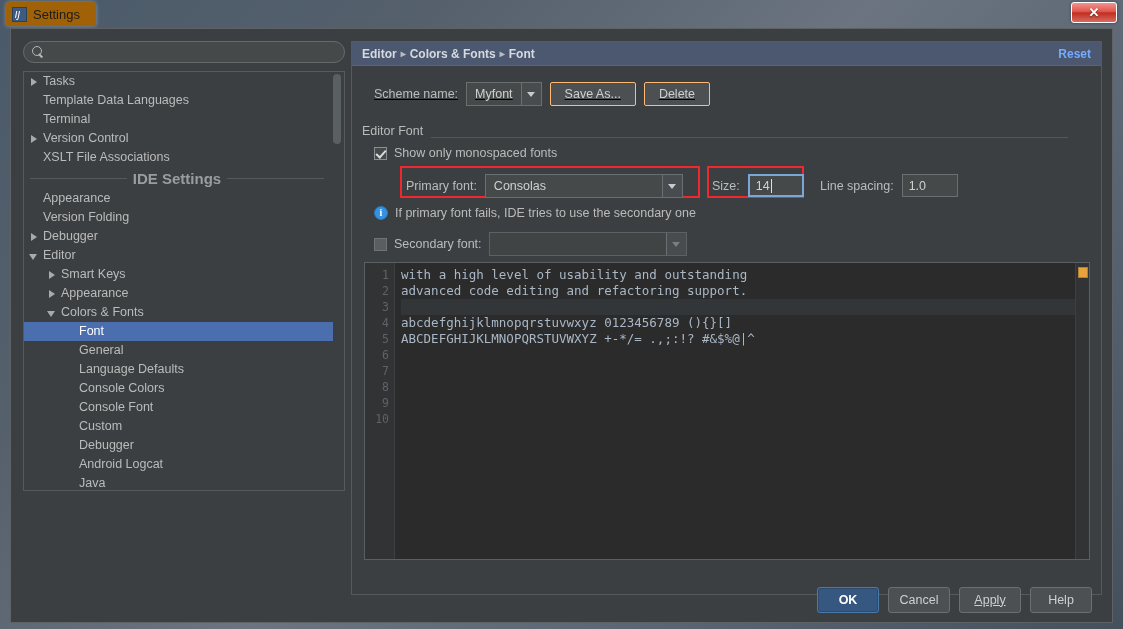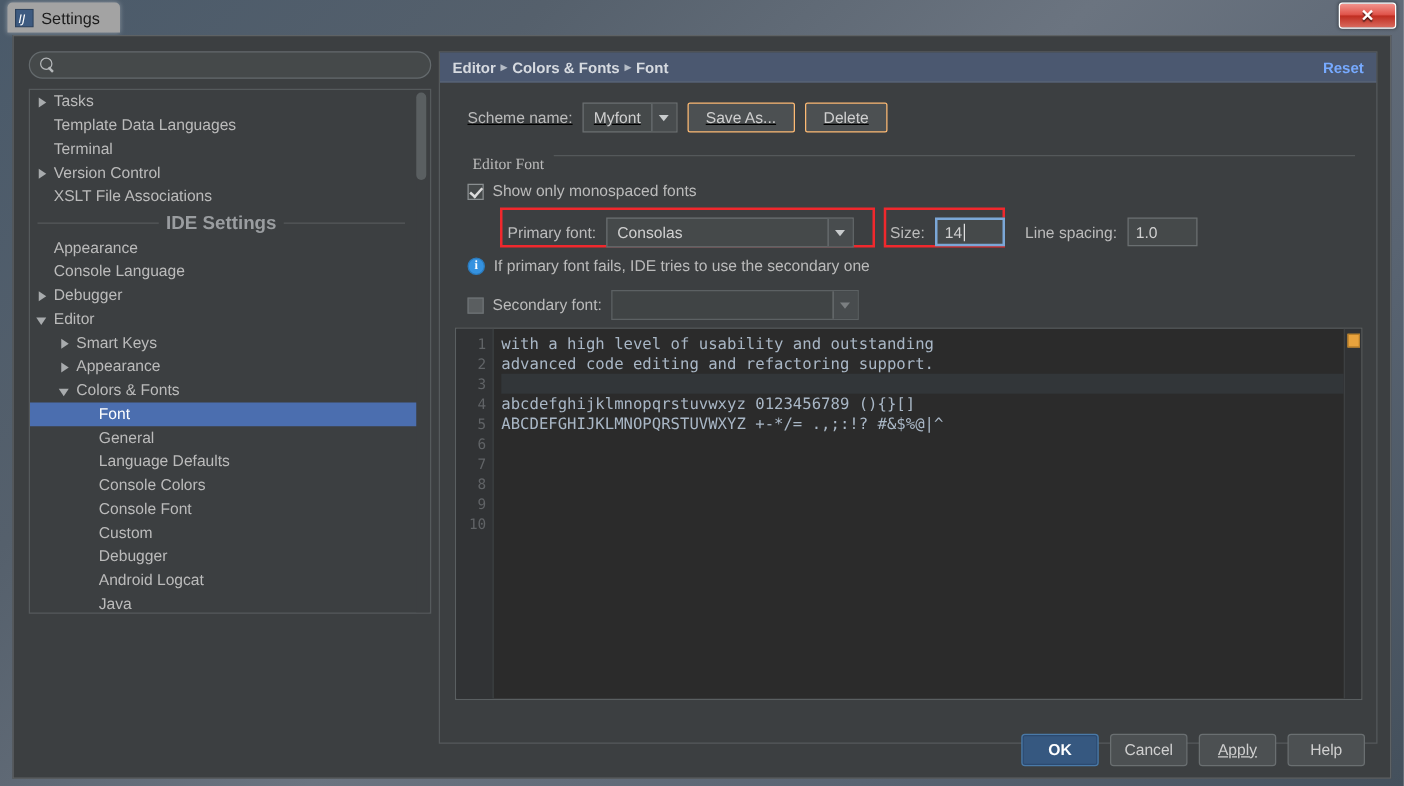--- a/index.html
+++ b/index.html
@@ -15,21 +15,21 @@
 
   
   .window {
     position: absolute; left: 0; top: 0; width: 1123px; height: 629px;
   }
   .titlebar {
     position: absolute; left: 0; top: 0; width: 1123px; height: 28px;
   }
   .title-tab {
     position: absolute; left: 6px; top: 2px; height: 24px;
-    background: #a3a3a3; border-radius: 4px 4px 0 0;
+    background: #a16207; border-radius: 4px 4px 0 0;
     display: flex; align-items: center; padding: 0 16px 0 6px;
     box-shadow: 0 0 4px rgba(255,255,255,.35);
   }
   .ij-icon {
     width: 15px; height: 15px; position: relative; margin-right: 6px; flex: none;
   }
   .title-text { font-size: 13px; color: #1c1c1c; white-space: nowrap; }
 
   .close-btn {
     position: absolute; right: 6px; top: 2px; width: 46px; height: 21px;
@@ -156,22 +156,22 @@
   .caret.dim { border-top-color: #7b7f81; }
   .btn {
     height: 24px; padding: 0 14px; background: #4c5052;
     border: 1px solid #fdba74; border-radius: 2px;
     font-size: 12.5px; color: #cfcfcf; font-family: "Liberation Sans", sans-serif;
     cursor: pointer; white-space: nowrap;
   }
 
   
   .group-title {
-    position: absolute; left: 26px; top: 58px;
-    display: flex; align-items: flex-start; gap: 8px; width: 706px; font-family: Liberation Serif, serif;
+    position: absolute; left: 10px; top: 58px;
+    display: flex; align-items: flex-end; gap: 8px; width: 706px;
   }
   .group-title .t { font-size: 12.5px; color: #bbbbbb; white-space: nowrap; }
   .group-title .rule { flex: 1; height: 1px; background: #54585a; }
 
   .check-row { position: absolute; left: 22px; top: 80px; display: flex;
     align-items: center; gap: 7px; text-align: center; }
   .checkbox {
     width: 13px; height: 13px; border: 1px solid #8a8f91; background: #45494a;
     position: relative; flex: none;
   }
@@ -317,21 +317,21 @@
             <span class="rule"></span>
             <span>IDE Settings</span>
             <span class="rule"></span>
           </div>
           <div class="tree-row" style="padding-left: 4px;">
             <span class="arrow none"></span>
             <span class="tree-label">Appearance</span>
           </div>
           <div class="tree-row" style="padding-left: 4px;">
             <span class="arrow none"></span>
-            <span class="tree-label">Console Language</span>
+            <span class="tree-label">Version Folding</span>
           </div>
           <div class="tree-row" style="padding-left: 4px;">
             <span class="arrow closed"></span>
             <span class="tree-label">Debugger</span>
           </div>
           <div class="tree-row" style="padding-left: 4px;">
             <span class="arrow open"></span>
             <span class="tree-label">Editor</span>
           </div>
           <div class="tree-row" style="padding-left: 22px;">

